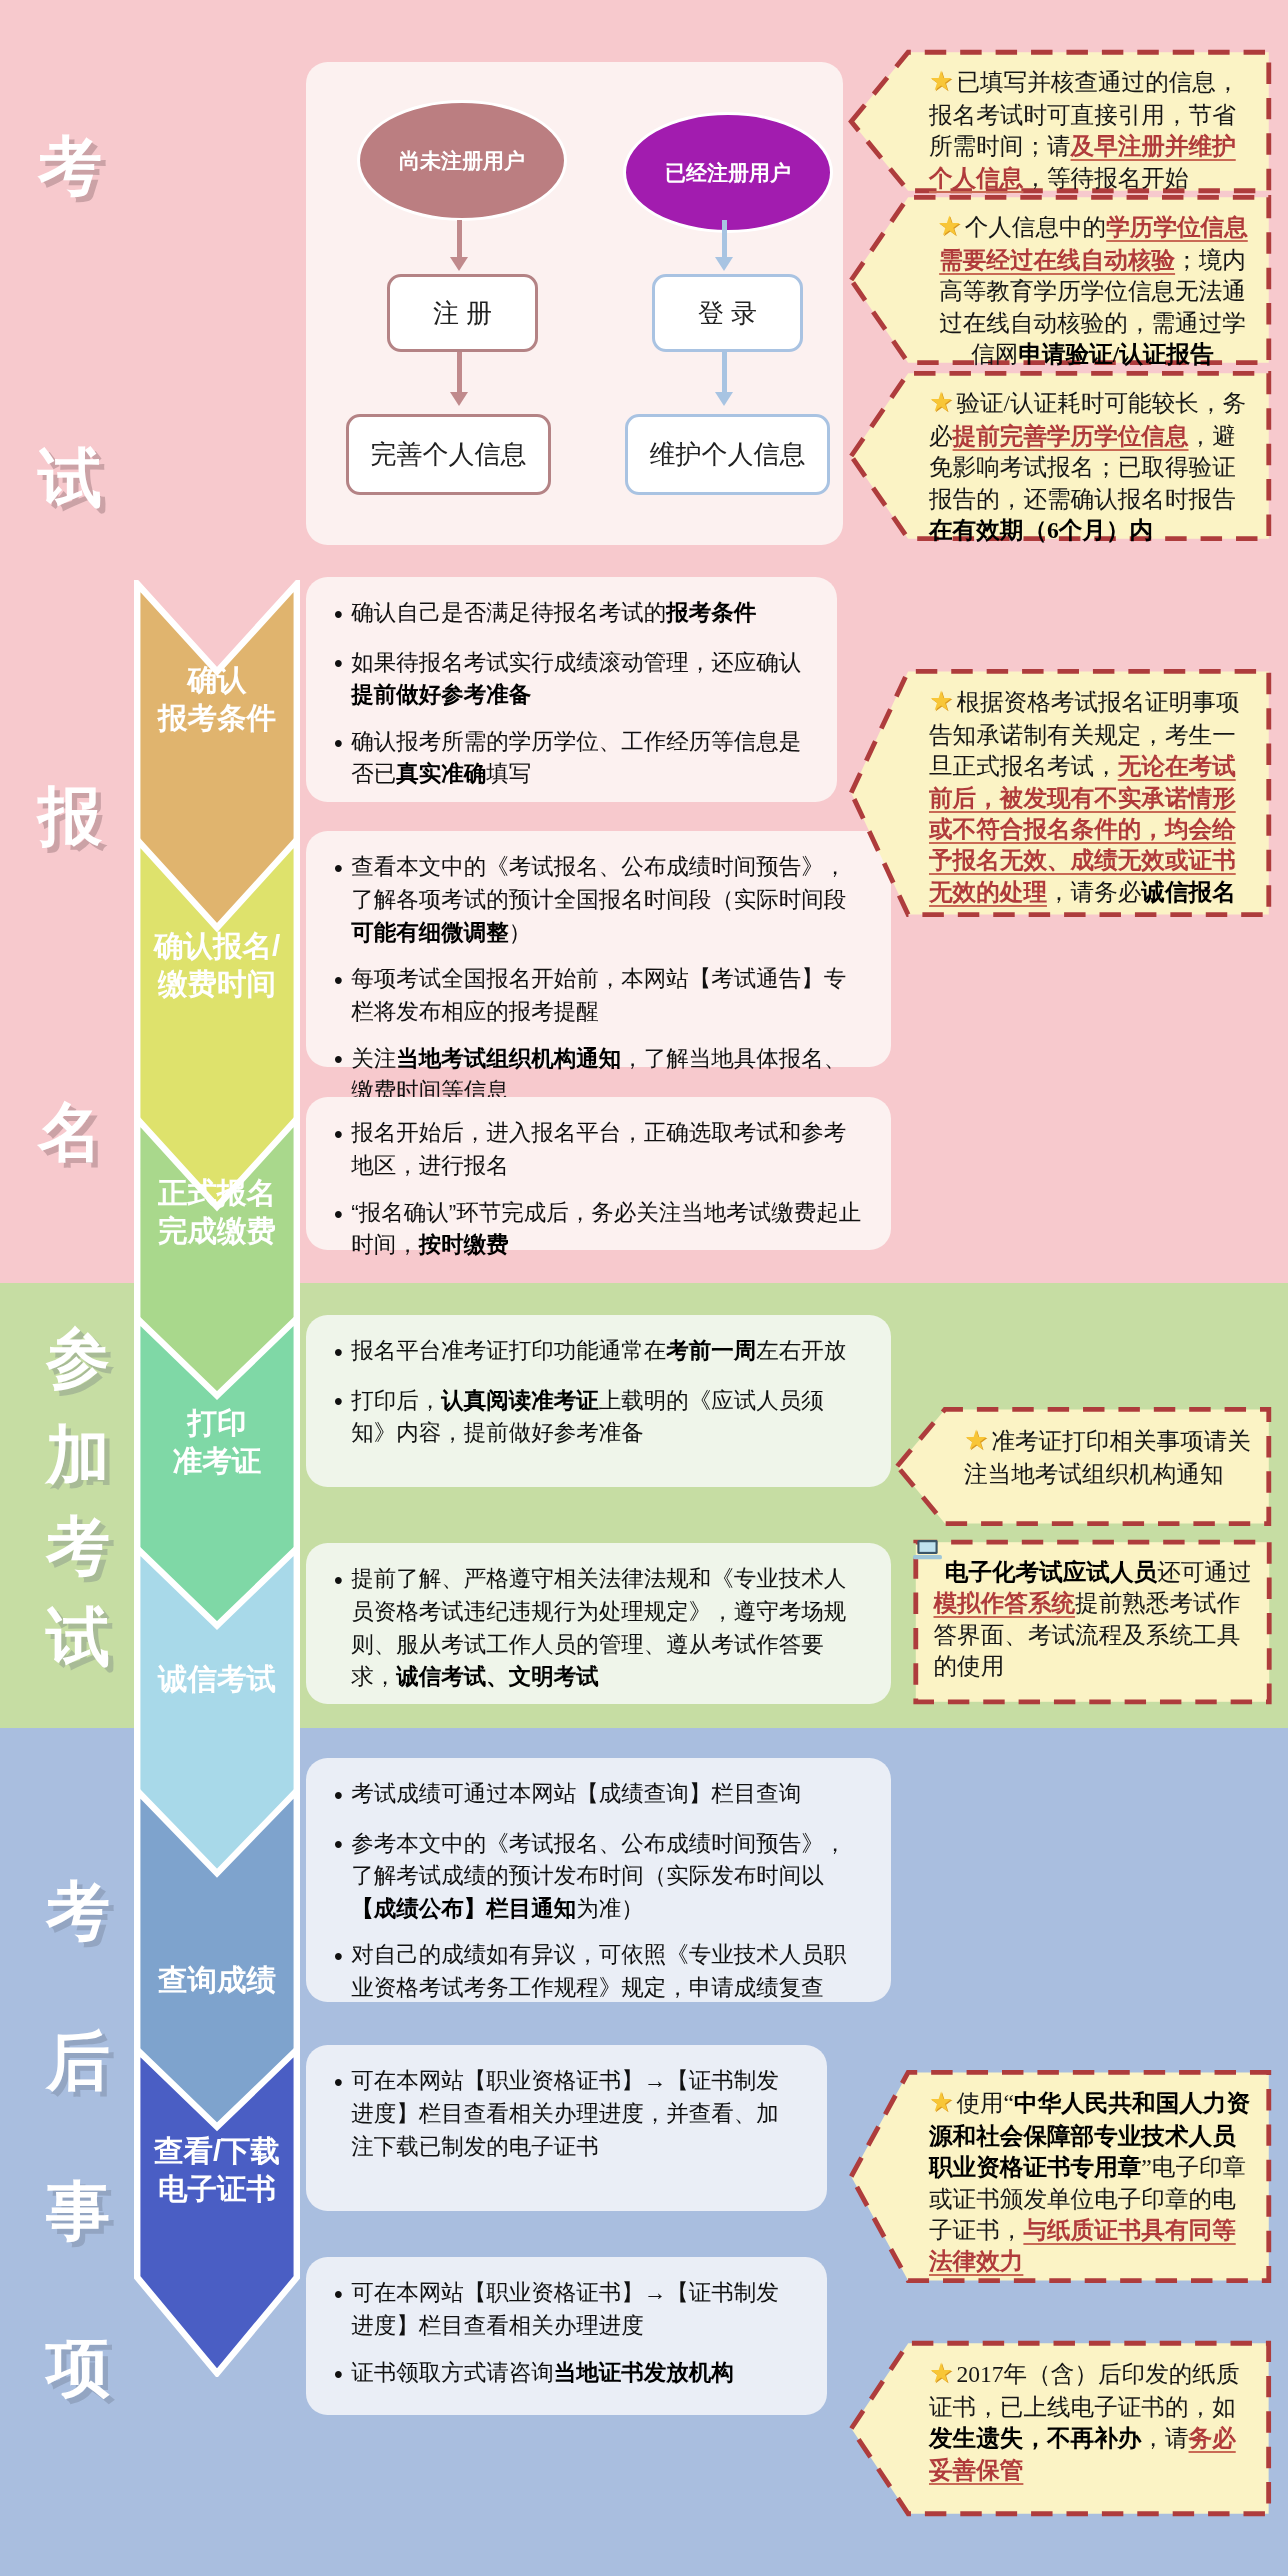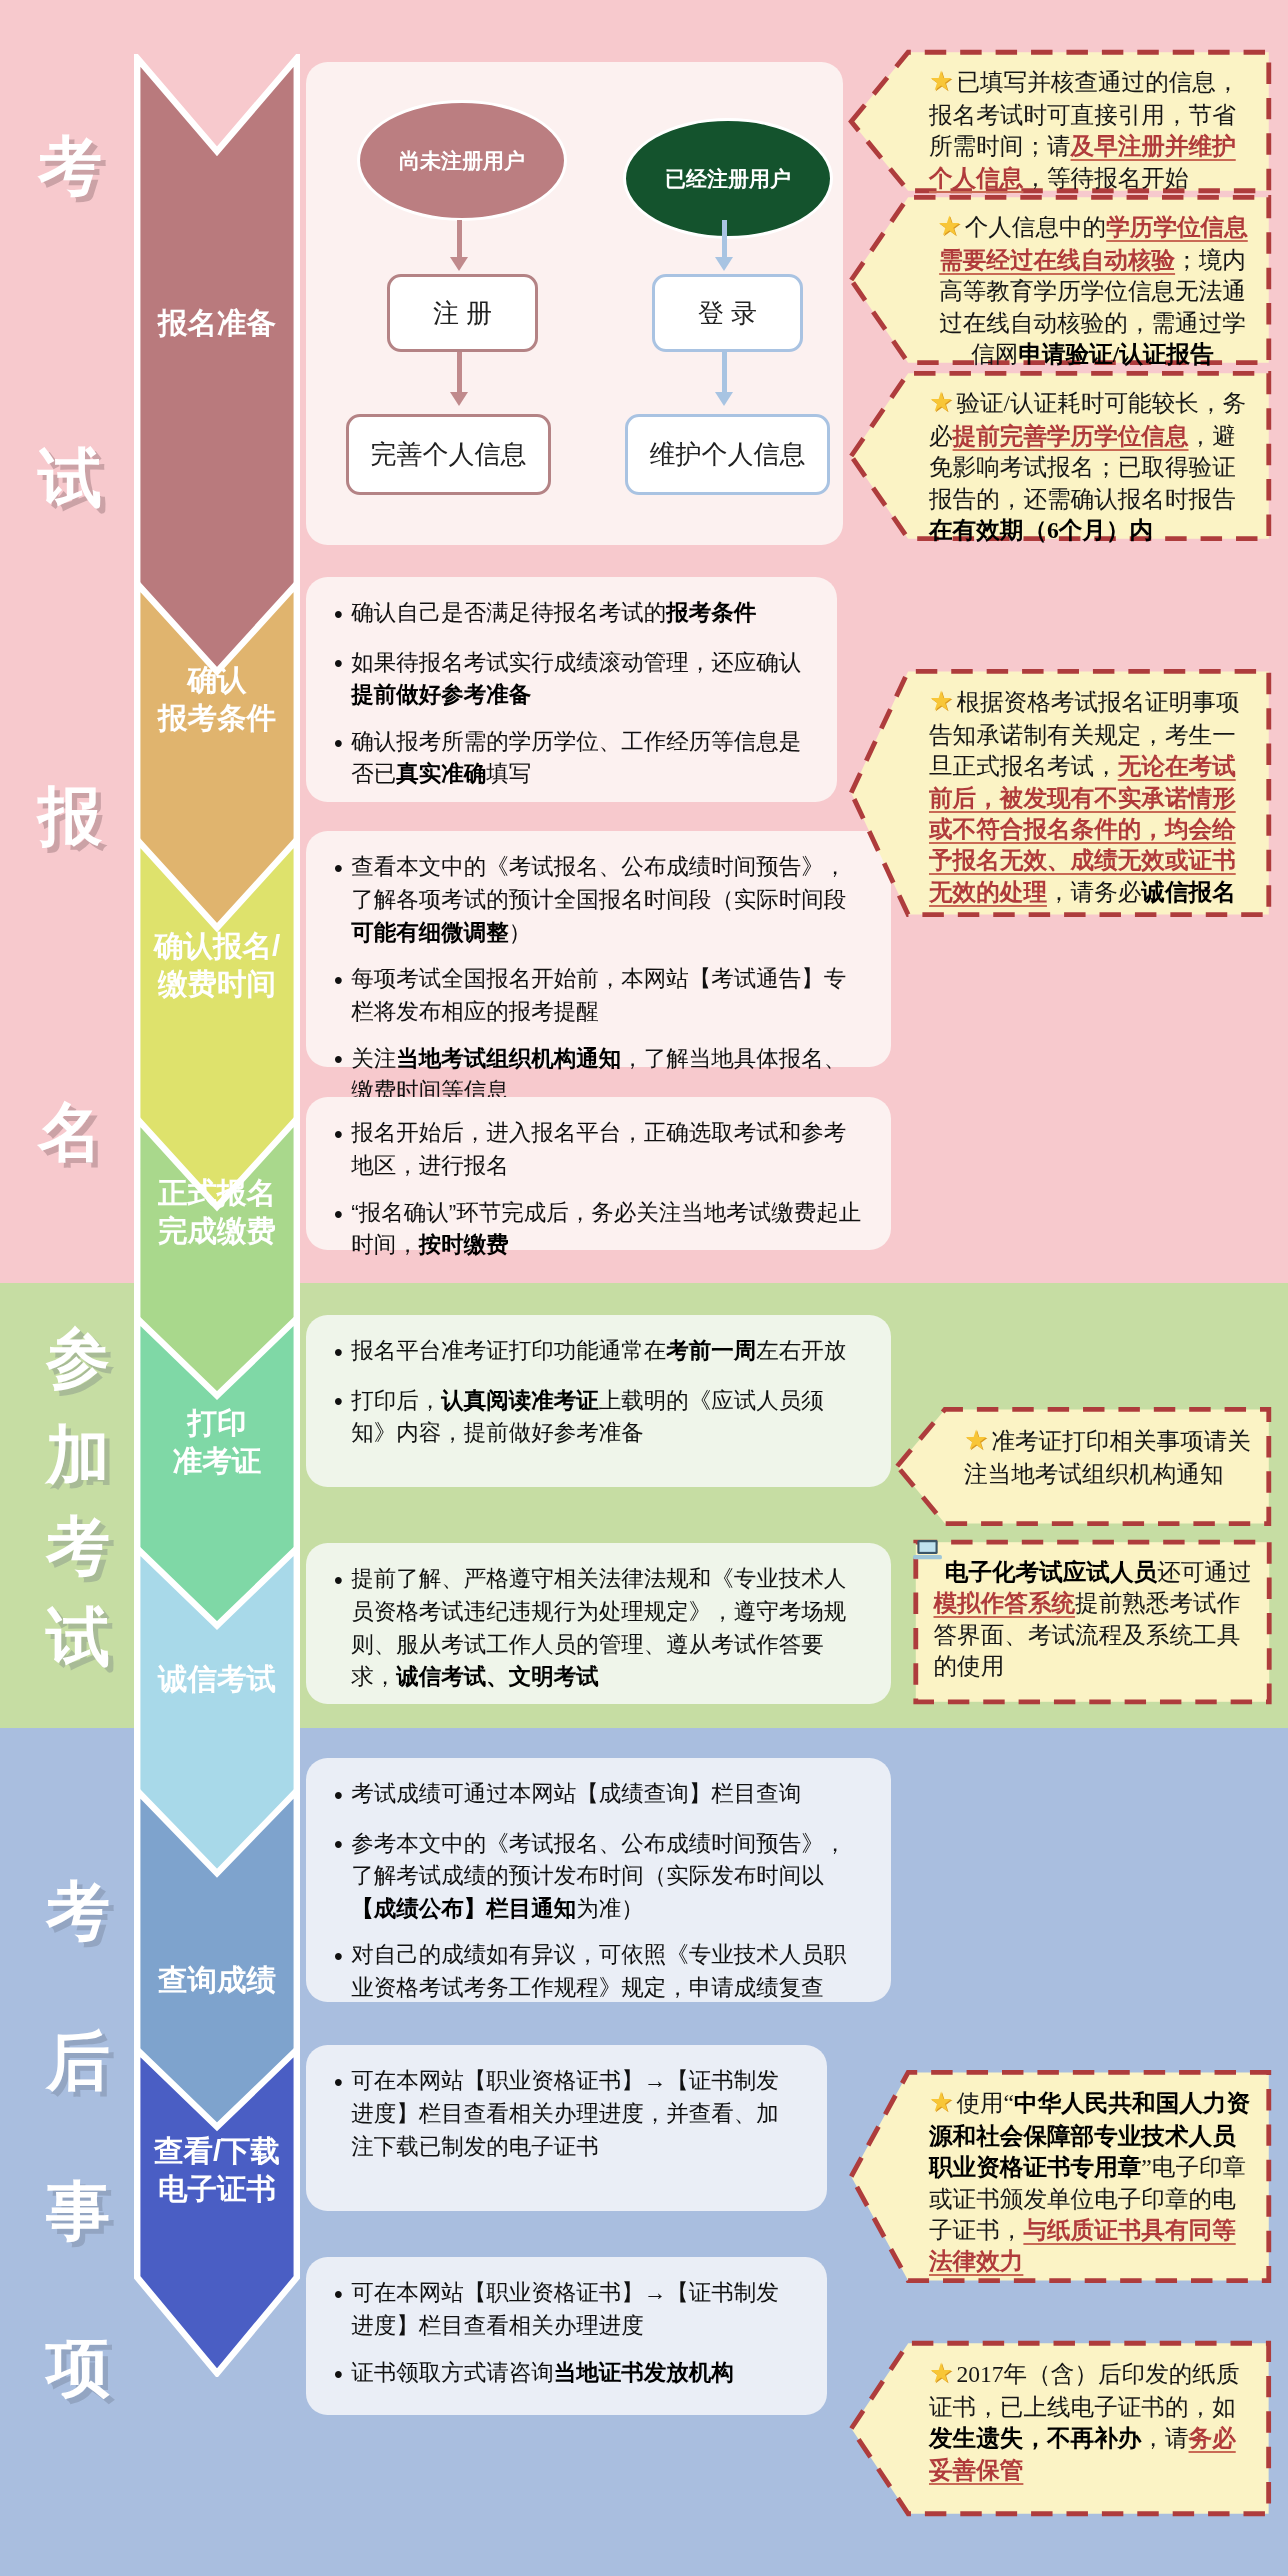--- a/index.html
+++ b/index.html
@@ -61,26 +61,20 @@
     <div class="vchar" style="left:13.4px;top:220px;">考</div>
     <div class="vchar" style="left:13.4px;top:311px;">试</div>
   </div>
   <div class="band band-blue">
     <div class="vchar" style="left:13.4px;top:140px;">考</div>
     <div class="vchar" style="left:13.4px;top:290px;">后</div>
     <div class="vchar" style="left:13.4px;top:440px;">事</div>
     <div class="vchar" style="left:13.4px;top:596px;">项</div>
   </div>
 
-  <div class="chev" style="top:54px;">
-    <svg width="166" height="781" viewBox="0 0 310 1455">
-        <polygon points="6,6 155,180 304,6 304,1240 155,1449 6,1240" stroke="#ffffff" stroke-width="12" fill="#b97a7d"></polygon>
-      </svg>
-    <div class="chev-label" style="top:250px;"><span>报名准备</span></div>
-  </div>
   <div class="chev" style="top:580px;">
     <svg width="166" height="384" viewBox="0 0 310 715">
         <polygon points="6,6 155,170 304,6 304,515 155,709 6,515" stroke="#ffffff" stroke-width="12" fill="#e0b46e"></polygon>
       </svg>
     <div class="chev-label" style="top:81px;"><span>确认</span><br><span>报考条件</span></div>
   </div>
   <div class="chev" style="top:836px;">
     <svg width="166" height="405" viewBox="0 0 310 754">
         <polygon points="6,6 155,170 304,6 304,554 155,748 6,554" stroke="#ffffff" stroke-width="12" fill="#dee26c"></polygon>
       </svg>
@@ -114,21 +108,21 @@
     <svg width="166" height="331" viewBox="0 0 310 616">
         <polygon points="6,6 155,150 304,6 304,431 155,610 6,431" stroke="#ffffff" stroke-width="12" fill="#4a5ec4"></polygon>
       </svg>
     <div class="chev-label" style="top:86px;"><span>查看/下载</span><br><span>电子证书</span></div>
   </div>
 
   <div class="cbox cbox-pink" style="left:306px;top:62px;width:537px;height:483px;">
     <div class="fc-ellipse" style="left:51px;top:38px;background:#bb7e81;">
         <span>尚未注册用户</span>
       </div>
-    <div class="fc-ellipse" style="left:317px;top:56px;background:#14532d;">
+    <div class="fc-ellipse" style="left:317px;top:50px;background:#a21caf;">
         <span>已经注册用户</span>
       </div>
     <div class="fc-arrow rose" style="left:150px;top:158px;height:51px;">
         <span class="stem"></span>
         <span class="head"></span>
       </div>
     <div class="fc-arrow blue" style="left:415px;top:158px;height:51px;">
         <span class="stem"></span>
         <span class="head"></span>
       </div>

